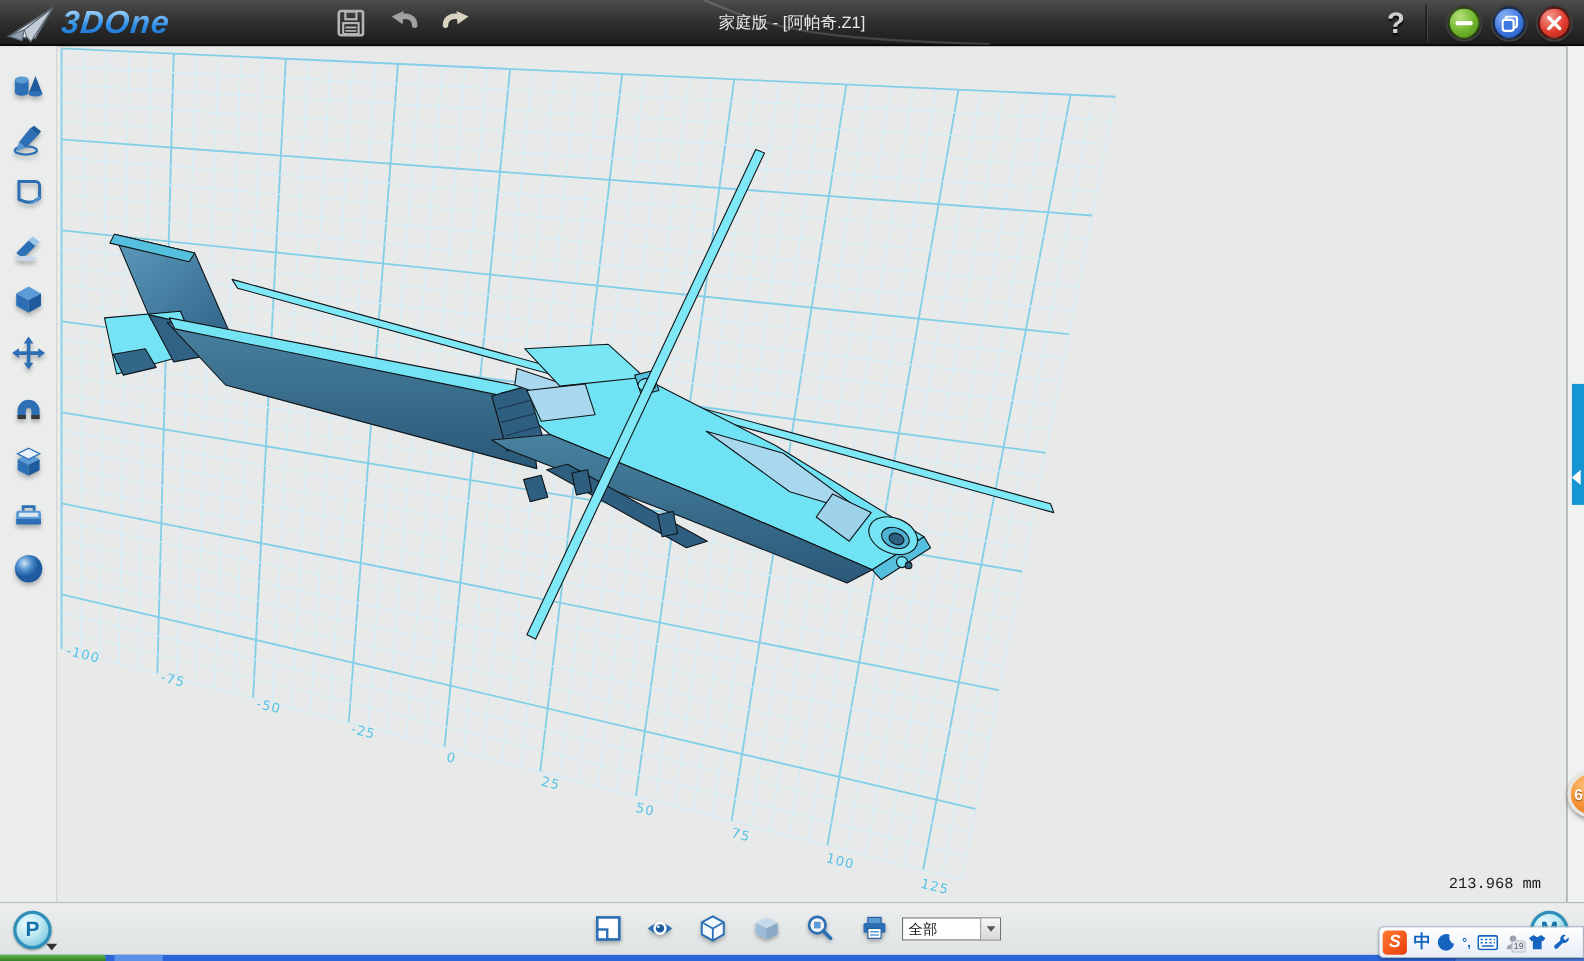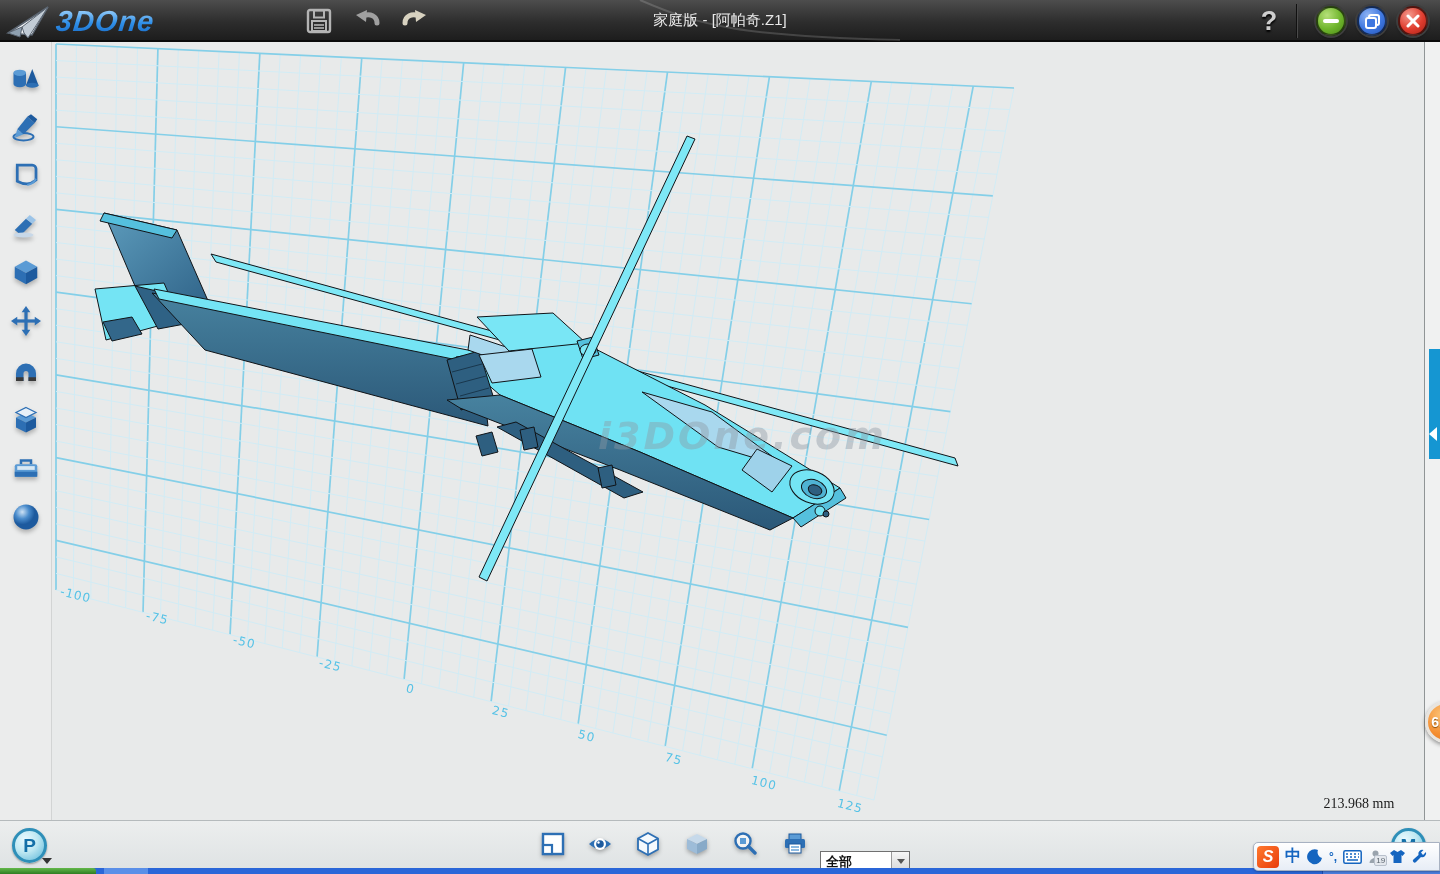--- a/index.html
+++ b/index.html
@@ -30,21 +30,21 @@
   .sidebar{position:absolute;left:0;top:42px;width:52px;height:778px;background:#ebecec;border-right:1px solid #d2d4d4;box-sizing:border-box;}
   .tool{position:absolute;left:11px;width:30px;height:30px;cursor:pointer;filter:drop-shadow(0 3px 2px rgba(0,0,0,.25));}
 
   
   .viewport{position:absolute;left:52px;top:42px;width:1372px;height:778px;overflow:hidden;cursor:crosshair;}
   .scene{position:absolute;left:0;top:0;}
   .axis-label{position:absolute;color:#56c2e6;font-size:12px;letter-spacing:1px;transform:rotate(14deg);
     font-family:"DejaVu Sans",sans-serif;pointer-events:none;}
   .watermark{position:absolute;left:546px;top:372px;font-size:38px;font-weight:bold;font-style:italic;
     letter-spacing:3px;color:#8d99a4;opacity:.42;pointer-events:none;font-family:"DejaVu Sans",sans-serif;}
-  .scale-readout{position:absolute;left:1244px;top:754px;width:126px;text-align:center;font-family:Liberation Serif, serif;
+  .scale-readout{position:absolute;left:1244px;top:754px;width:126px;text-align:center;font-family:Liberation Mono, monospace;
     font-size:14px;color:#1a1a1a;}
 
   .right-strip{position:absolute;left:1424px;top:42px;width:16px;height:778px;background:#f0f1f1;border-left:1px solid #909596;box-sizing:border-box;}
   .panel-tab{position:absolute;left:1429px;top:349px;width:11px;height:110px;background:#1596d2;cursor:pointer;}
   .panel-tab .tri{position:absolute;left:0px;bottom:18px;width:0;height:0;border-top:7px solid transparent;
     border-bottom:7px solid transparent;border-right:8px solid #fff;}
   .badge61{position:absolute;left:1425px;top:701px;width:42px;height:42px;border-radius:50%;
     background:radial-gradient(circle at 38% 30%,#fbc277,#f59033 55%,#e2711c);border:3px solid #e8e4de;
     box-shadow:0 2px 4px rgba(0,0,0,.4);color:#fff;font-weight:bold;font-size:14px;display:flex;align-items:center;
     justify-content:center;text-shadow:0 1px 1px #8a4a00;cursor:pointer;box-sizing:border-box;padding-right:14px;}
@@ -52,22 +52,22 @@
   
   .bottombar{position:absolute;left:0;top:820px;width:1440px;height:48px;background:linear-gradient(#eceeee,#dfe3e4);
     border-top:1px solid #b5babc;box-sizing:border-box;}
   .pm-btn{position:absolute;top:7px;width:35px;height:35px;border-radius:50%;
     background:radial-gradient(circle at 35% 30%,#eafaff,#bfe8f2 45%,#5ab6d8);
     border:3px solid #2e8fb8;display:flex;align-items:center;justify-content:center;
     font-size:19px;font-weight:bold;color:#1470a8;box-sizing:border-box;cursor:pointer;box-shadow:0 1px 2px rgba(0,0,0,.35);}
   .p-caret{position:absolute;left:42px;top:37px;width:0;height:0;border-left:5px solid transparent;
     border-right:5px solid transparent;border-top:6px solid #333;cursor:pointer;}
   .view-btn{position:absolute;top:10px;width:26px;height:26px;cursor:pointer;filter:drop-shadow(0 2px 2px rgba(0,0,0,.3));}
-  .filter-dd{position:absolute;left:820px;top:30px;width:90px;height:21px;background:#fff;border:1px solid #707070;
-    box-sizing:border-box;display:flex;align-items:center;cursor:pointer;font-weight:bold;}
+  .filter-dd{position:absolute;left:820px;top:13px;width:90px;height:21px;background:#fff;border:1px solid #707070;
+    box-sizing:border-box;display:flex;align-items:center;cursor:pointer;}
   .filter-dd .val{flex:1;padding-left:5px;font-size:13px;color:#111;}
   .filter-dd .dd-btn{width:18px;height:100%;background:linear-gradient(#f6f6f6,#d8d8d8);border-left:1px solid #9a9a9a;
     display:flex;align-items:center;justify-content:center;box-sizing:border-box;}
   .dd-arrow{width:0;height:0;border-left:4px solid transparent;border-right:4px solid transparent;border-top:5px solid #555;}
 
   
   .ime{position:absolute;left:1253px;top:842px;width:187px;height:29px;background:linear-gradient(#ffffff,#e7edf6);
     border:1px solid #a8b2c2;border-radius:5px 0 0 5px;display:flex;align-items:center;gap:6px;padding:0 4px 0 3px;
     box-sizing:border-box;z-index:6;box-shadow:0 1px 2px rgba(0,0,0,.25);}
   .ime .it{display:flex;align-items:center;justify-content:center;cursor:pointer;}
@@ -360,21 +360,20 @@
         <span class="axis-label" style="left: 94px; top: 569px;">-75</span>
         <span class="axis-label" style="left: 181px; top: 593px;">-50</span>
         <span class="axis-label" style="left: 267px; top: 616px;">-25</span>
         <span class="axis-label" style="left: 354px; top: 640px;">0</span>
         <span class="axis-label" style="left: 440px; top: 663px;">25</span>
         <span class="axis-label" style="left: 526px; top: 687px;">50</span>
         <span class="axis-label" style="left: 613px; top: 710px;">75</span>
         <span class="axis-label" style="left: 699px; top: 734px;">100</span>
         <span class="axis-label" style="left: 785px; top: 757px;">125</span>
       </div>
-    <div class="watermark">i3DOne.com</div>
     <div class="scale-readout">213.968 mm</div>
   </main>
 
   <div class="right-strip"></div>
   <div class="panel-tab">
     <span class="tri"></span>
   </div>
   <div class="badge61">61</div>
 
   <footer class="bottombar">

